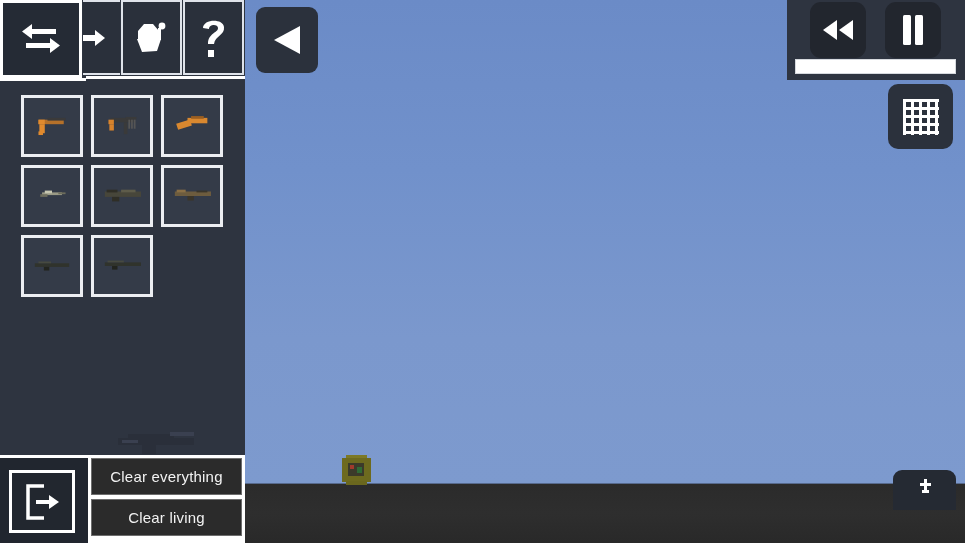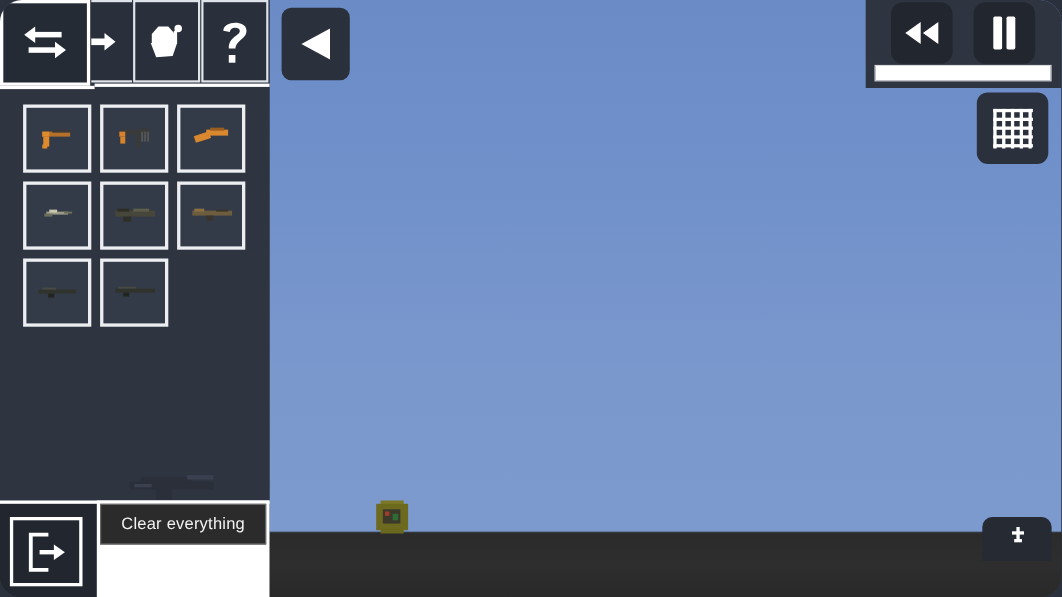--- a/index.html
+++ b/index.html
@@ -2,21 +2,21 @@
 <html><head>
 <meta charset="utf-8">
 <style>
   * { margin:0; padding:0; box-sizing:border-box; }
   html,body{
     width:965px; height:543px; overflow:hidden;
     background:#2b313c;
     font-family:"Liberation Sans", sans-serif;
     -webkit-font-smoothing:antialiased;
   }
-  #app{ position:relative; width:965px; height:543px; overflow:hidden;border-radius:20px; }
+  #app{ position:relative; width:965px; height:543px; overflow:hidden; }
 
   
   .world{ position:absolute; inset:0; }
   .sky{
     position:absolute; left:0; top:0; width:965px; height:484px;
     background:linear-gradient(180deg,#6b8bc7 0%, #7191cb 35%, #7b98cd 70%, #7d9ace 100%);
   }
   .ground{
     position:absolute; left:0; top:484px; width:965px; height:59px;
     background:linear-gradient(180deg,#2b2b2b 0%, #2e2e2e 50%, #292929 100%);
@@ -433,15 +433,16 @@
       </g>
       <g fill="#ffffff">
         <rect x="14" y="18" width="16" height="4"></rect>
         <polygon points="27,13 27,27 37,20"></polygon>
       </g>
     </svg>
   </div>
 
   <div class="clear-group">
     <div class="clear-btn">Clear everything</div>
+    <div class="clear-btn">Clear living</div>
   </div>
 
 </div>
 
 </body></html>

